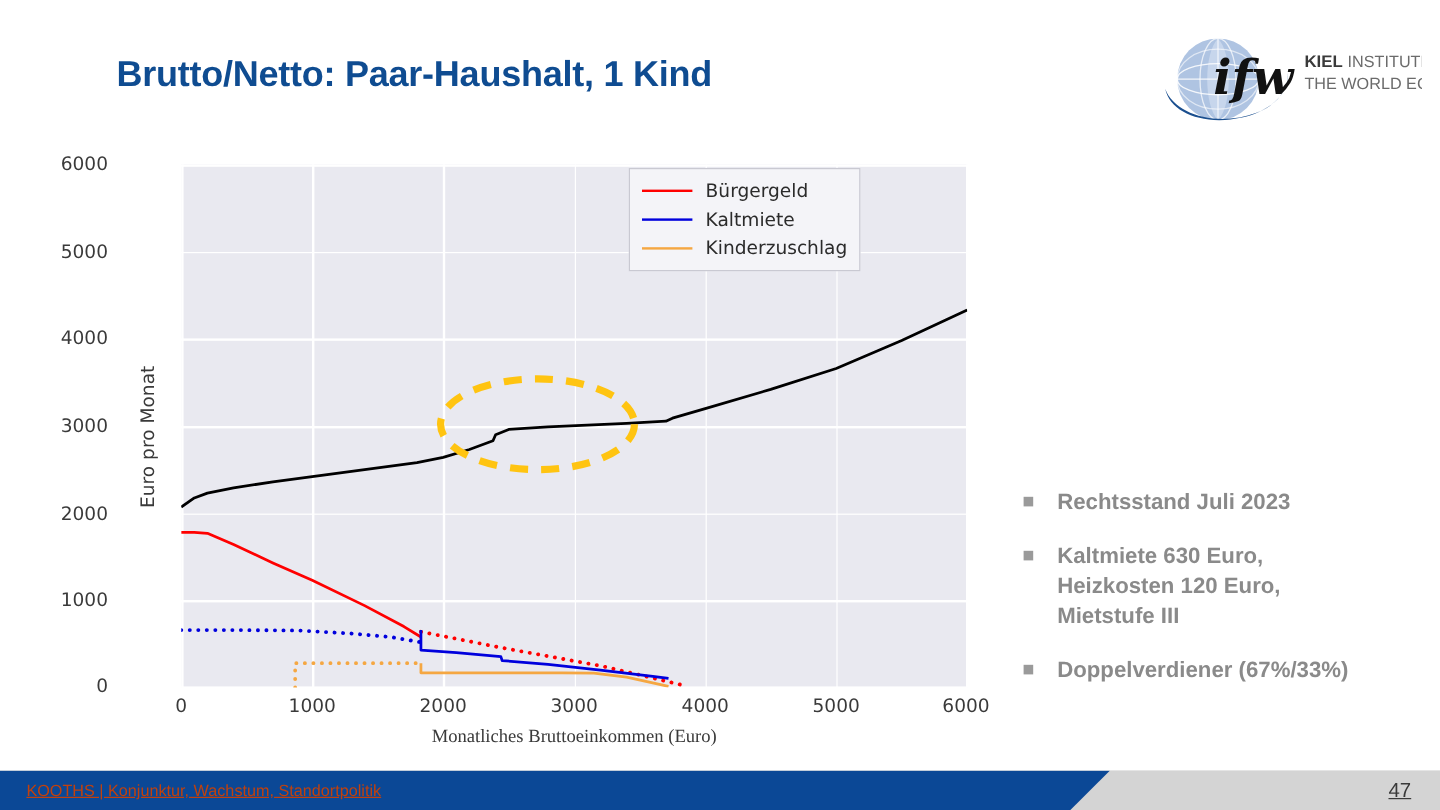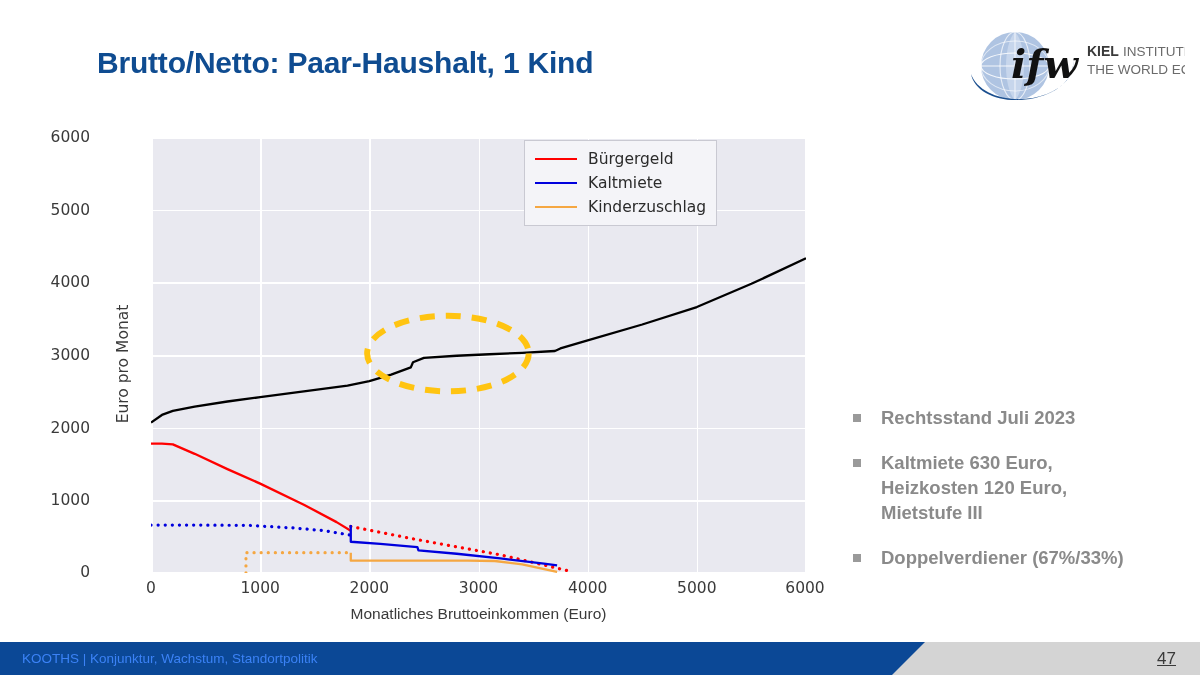--- a/index.html
+++ b/index.html
@@ -45,21 +45,21 @@
   }
   #ylabel{
     position:absolute;left:-79px;top:237px;width:260px;text-align:center;
     font-size:15.5px;color:#3a3a3a;
     transform:rotate(-90deg);transform-origin:center center;
     font-family:"DejaVu Sans", sans-serif;
   }
   #xlabel{
     position:absolute;left:79px;top:487px;width:655px;text-align:center;
     font-size:15.5px;color:#3a3a3a;
-    font-family:Liberation Sans, sans-serif;
+    font-family:Liberation Serif, serif;
   }
   #chart-svg{position:absolute;left:79px;top:19px;}
 
   
   #chart-legend{
     position:absolute;left:452px;top:22px;
     background:#F4F4F8;border:1px solid #c9c9d2;
     padding:6px 10px 7px 10px;
     display:flex;flex-direction:column;gap:1px;
   }
@@ -79,21 +79,21 @@
   
   #footer{position:absolute;left:0;bottom:0;width:1200px;height:33px;}
   #footer-gray{position:absolute;inset:0;background:#D4D4D4;}
   #footer-blue{
     position:absolute;left:0;top:0;height:33px;width:925px;
     background:#0B4896;
     clip-path:polygon(0 0, 925px 0, 892px 33px, 0 33px);
   }
   #footer-text{
     position:absolute;left:22px;top:0;height:25px;line-height:33px;
-    color:#3b82f6;font-size:13.5px;white-space:nowrap;
+    color:#c2410c;font-size:13.5px;white-space:nowrap;text-decoration:underline;
   }
   #page-number{
     position:absolute;right:24px;top:0;height:36px;line-height:33px;
     color:#3a3a3a;font-size:17px;text-decoration:underline;
   }
 </style>
 </head>
 <body>
 
 <div class="slide">

